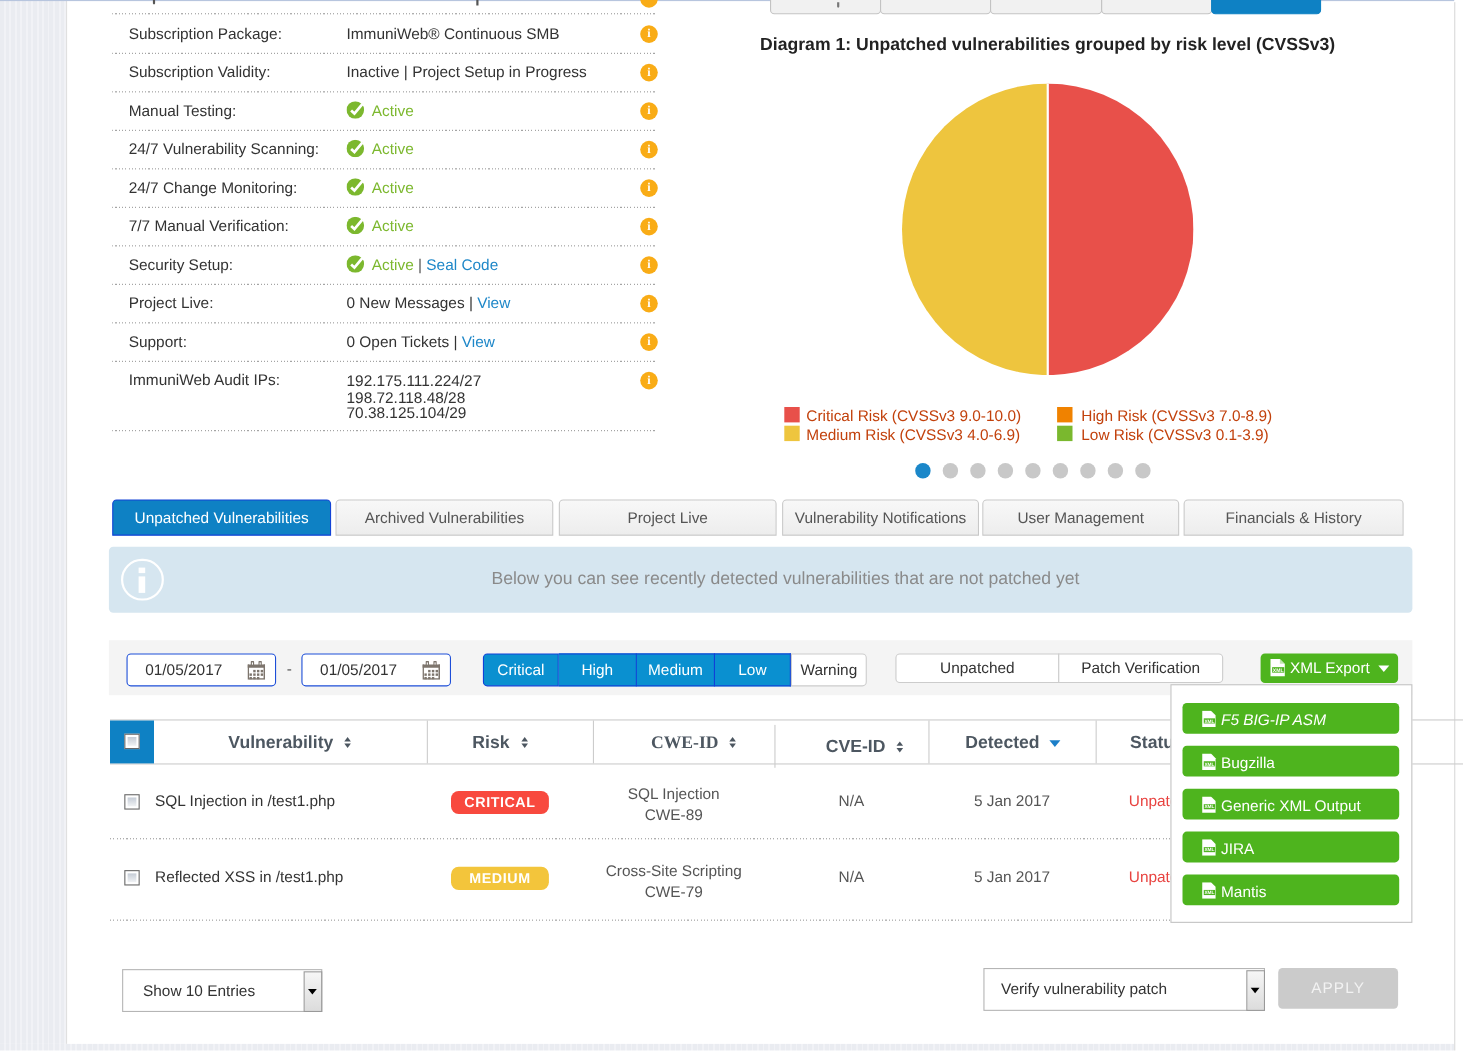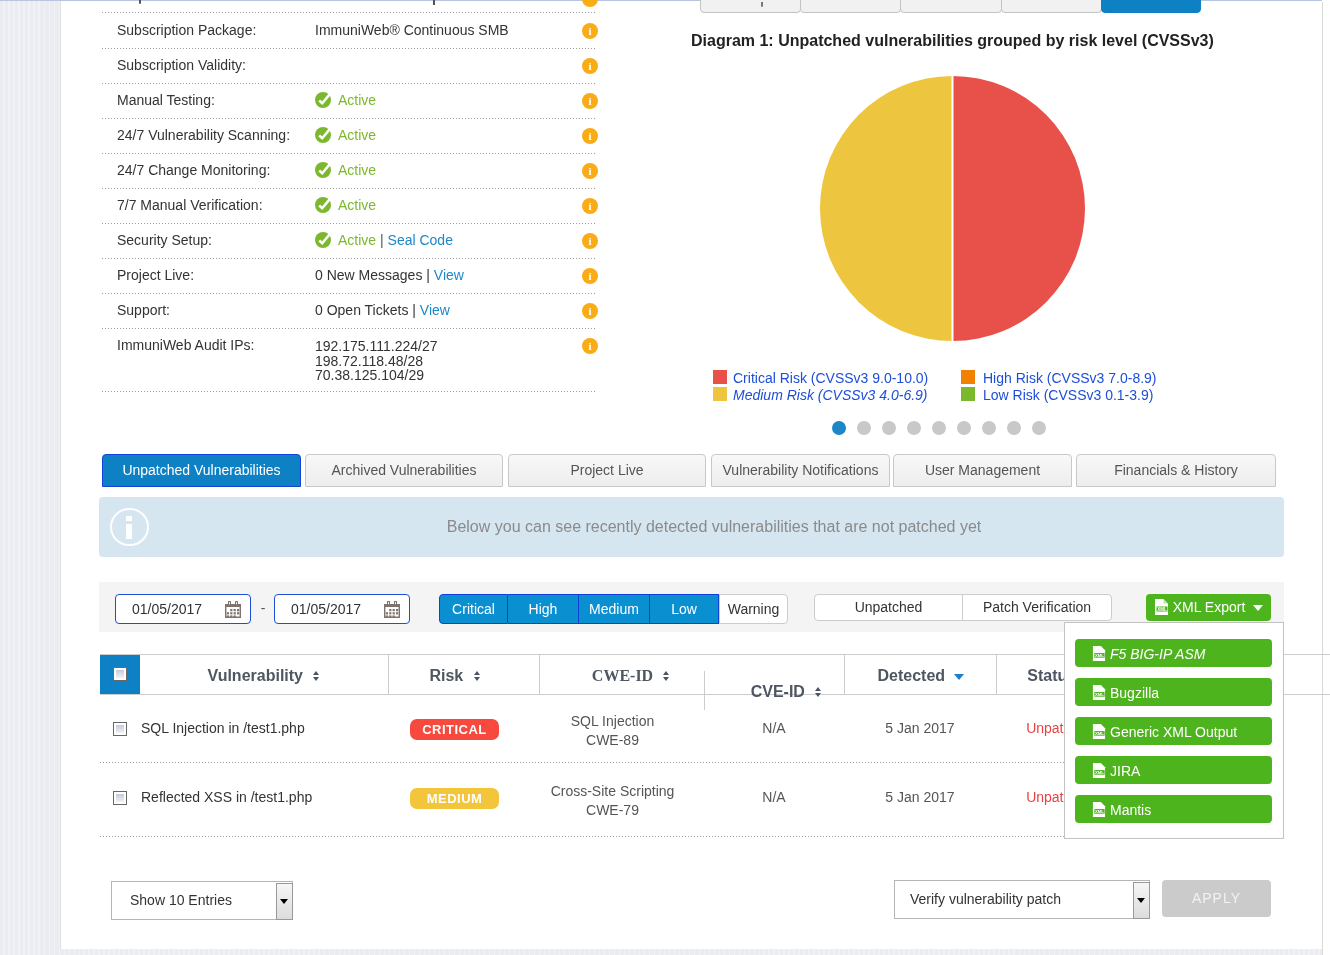--- a/index.html
+++ b/index.html
@@ -17,21 +17,21 @@
   .lbl { left:117px; white-space:nowrap; }
   .val { left:315px; white-space:nowrap; }
   .rowtx { height:35px; line-height:35px; }
   .ic-i { width:16px; height:16px; border-radius:50%; background:#f9ac16; color:#fff;
           font:bold 11px "Liberation Serif",serif; text-align:center; line-height:16px; left:582px; }
   .chk-circ { width:16px; height:16px; }
   .grn { color:#7cb82e; }
   .lnk { color:#1e87c8; }
   
   .sw { width:14px; height:14px; }
-  .legtx { white-space:nowrap; color:#1d4ed8; }
+  .legtx { white-space:nowrap; color:#c2410c; }
   .dot { width:14px; height:14px; border-radius:50%; background:#c8c8c8; top:421px; }
   
   .mtab { top:-14px; height:27px; background:#f1f1f1; border:1px solid #c3c3c3; border-radius:4px; }
   
   .tab { top:454px; height:33px; background:linear-gradient(#f8f8f8,#ededed); border:1px solid #c8c8c8;
          border-radius:4px 4px 0 0; color:#555; text-align:center; line-height:31px; white-space:nowrap; }
   .tab.on { background:#0e81c4; border-color:#1243d6; color:#fff; }
   
   .datebox { top:594px; height:30px; background:#fff; border:1px solid #1d4ed8; border-radius:4px;
              line-height:28px; }
@@ -85,20 +85,21 @@
   <div class="abs dotln" style="left:102px;top:258px;width:495px;"></div>
   <div class="abs dotln" style="left:102px;top:293px;width:495px;"></div>
   <div class="abs dotln" style="left:102px;top:328px;width:495px;"></div>
   <div class="abs dotln" style="left:102px;top:391px;width:495px;"></div>
 
   <div class="abs lbl rowtx" style="top:13px;">Subscription Package:</div>
   <div class="abs val rowtx" style="top:13px;">ImmuniWeb® Continuous SMB</div>
   <div class="abs ic-i" style="top:23px;">i</div>
 
   <div class="abs lbl rowtx" style="top:48px;">Subscription Validity:</div>
+  <div class="abs val rowtx" style="top:48px;">Inactive | Project Setup in Progress</div>
   <div class="abs ic-i" style="top:58px;">i</div>
 
   <div class="abs lbl rowtx" style="top:83px;">Manual Testing:</div>
   <div class="abs val rowtx grn" style="top:83px;"><svg class="chk-circ" style="vertical-align:-3px;" viewBox="0 0 16 16">
         <circle cx="8" cy="8" r="8" fill="#7cb82e"></circle>
         <path d="M4.2 8.5 L7.2 11.2 L14.6 2.4" stroke="#fff" stroke-width="2.5" fill="none"></path>
       </svg>&nbsp; Active</div>
   <div class="abs ic-i" style="top:93px;">i</div>
 
   <div class="abs lbl rowtx" style="top:118px;">24/7 Vulnerability Scanning:</div>
@@ -154,21 +155,21 @@
     <path d="M132.5 132.5 L132.5 0 A132.5 132.5 0 0 1 132.5 265 Z" fill="#e8504a"></path>
     <path d="M132.5 132.5 L132.5 265 A132.5 132.5 0 0 1 132.5 0 Z" fill="#eec53e"></path>
     <rect x="131.5" y="0" width="2" height="265" fill="#fff"></rect>
   </svg>
 
   <div class="abs sw" style="left:713px;top:370px;background:#e8504a;"></div>
   <div class="abs legtx" style="left:733px;top:370px;">Critical Risk (CVSSv3 9.0-10.0)</div>
   <div class="abs sw" style="left:961px;top:370px;background:#f08200;"></div>
   <div class="abs legtx" style="left:983px;top:370px;">High Risk (CVSSv3 7.0-8.9)</div>
   <div class="abs sw" style="left:713px;top:387px;background:#eec53e;"></div>
-  <div class="abs legtx" style="left:733px;top:387px;font-style:italic;">Medium Risk (CVSSv3 4.0-6.9)</div>
+  <div class="abs legtx" style="left:733px;top:387px;">Medium Risk (CVSSv3 4.0-6.9)</div>
   <div class="abs sw" style="left:961px;top:387px;background:#7ab82e;"></div>
   <div class="abs legtx" style="left:983px;top:387px;">Low Risk (CVSSv3 0.1-3.9)</div>
 
   <div class="abs dot" style="left:832px;background:#1b87c9;"></div>
   <div class="abs dot" style="left:857px;"></div>
   <div class="abs dot" style="left:882px;"></div>
   <div class="abs dot" style="left:907px;"></div>
   <div class="abs dot" style="left:932px;"></div>
   <div class="abs dot" style="left:957px;"></div>
   <div class="abs dot" style="left:982px;"></div>
@@ -246,21 +247,21 @@
 
   <div class="abs wbtn" style="left:814px;width:149px;border-radius:4px 0 0 4px;">Unpatched</div>
   <div class="abs wbtn" style="left:962px;width:150px;border-radius:0 4px 4px 0;">Patch Verification</div>
 
   <div class="abs th" style="left:100px;width:1236px;text-align:center;">
     <div class="abs" style="left:0;top:0;width:40px;height:39px;background:#0e81c4;"></div>
     <div class="abs cbx" style="left:13px;top:12px;"></div>
     <div class="abs" style="left:40px;top:0;width:248px;height:39px;">Vulnerability <span class="sorts"></span></div>
     <div class="abs tsep" style="left:288px;top:0;width:133px;height:39px;">Risk <span class="sorts"></span></div>
     <div class="abs tsep" style="left:439px;top:0;width:183px;height:39px;font-family:Liberation Serif, serif;">CWE-ID <span class="sorts"></span></div>
-    <div class="abs tsep" style="left:604px;top:16px;width:140px;height:39px;padding-left:24px;">CVE-ID <span class="sorts"></span></div>
+    <div class="abs tsep" style="left:604px;top:4px;width:140px;height:39px;padding-left:24px;">CVE-ID <span class="sorts"></span></div>
     <div class="abs tsep" style="left:744px;top:0;width:152px;height:39px;">Detected <span class="caret-b"></span></div>
     <div class="abs tsep" style="left:896px;top:0;width:128px;height:39px;">Status <span class="sorts"></span></div>
     <div class="abs tsep" style="left:1024px;top:0;width:160px;height:39px;"></div>
   </div>
 
   <div class="abs cbx" style="left:113px;top:722px;"></div>
   <div class="abs" style="left:141px;top:720px;">SQL Injection in /test1.php</div>
   <div class="abs badge" style="left:410px;top:719px;width:89px;background:#f8493e;">CRITICAL</div>
   <div class="abs cell" style="left:521px;top:712px;width:183px;line-height:19px;">SQL Injection<br>CWE-89</div>
   <div class="abs cell" style="left:704px;top:720px;width:140px;">N/A</div>

